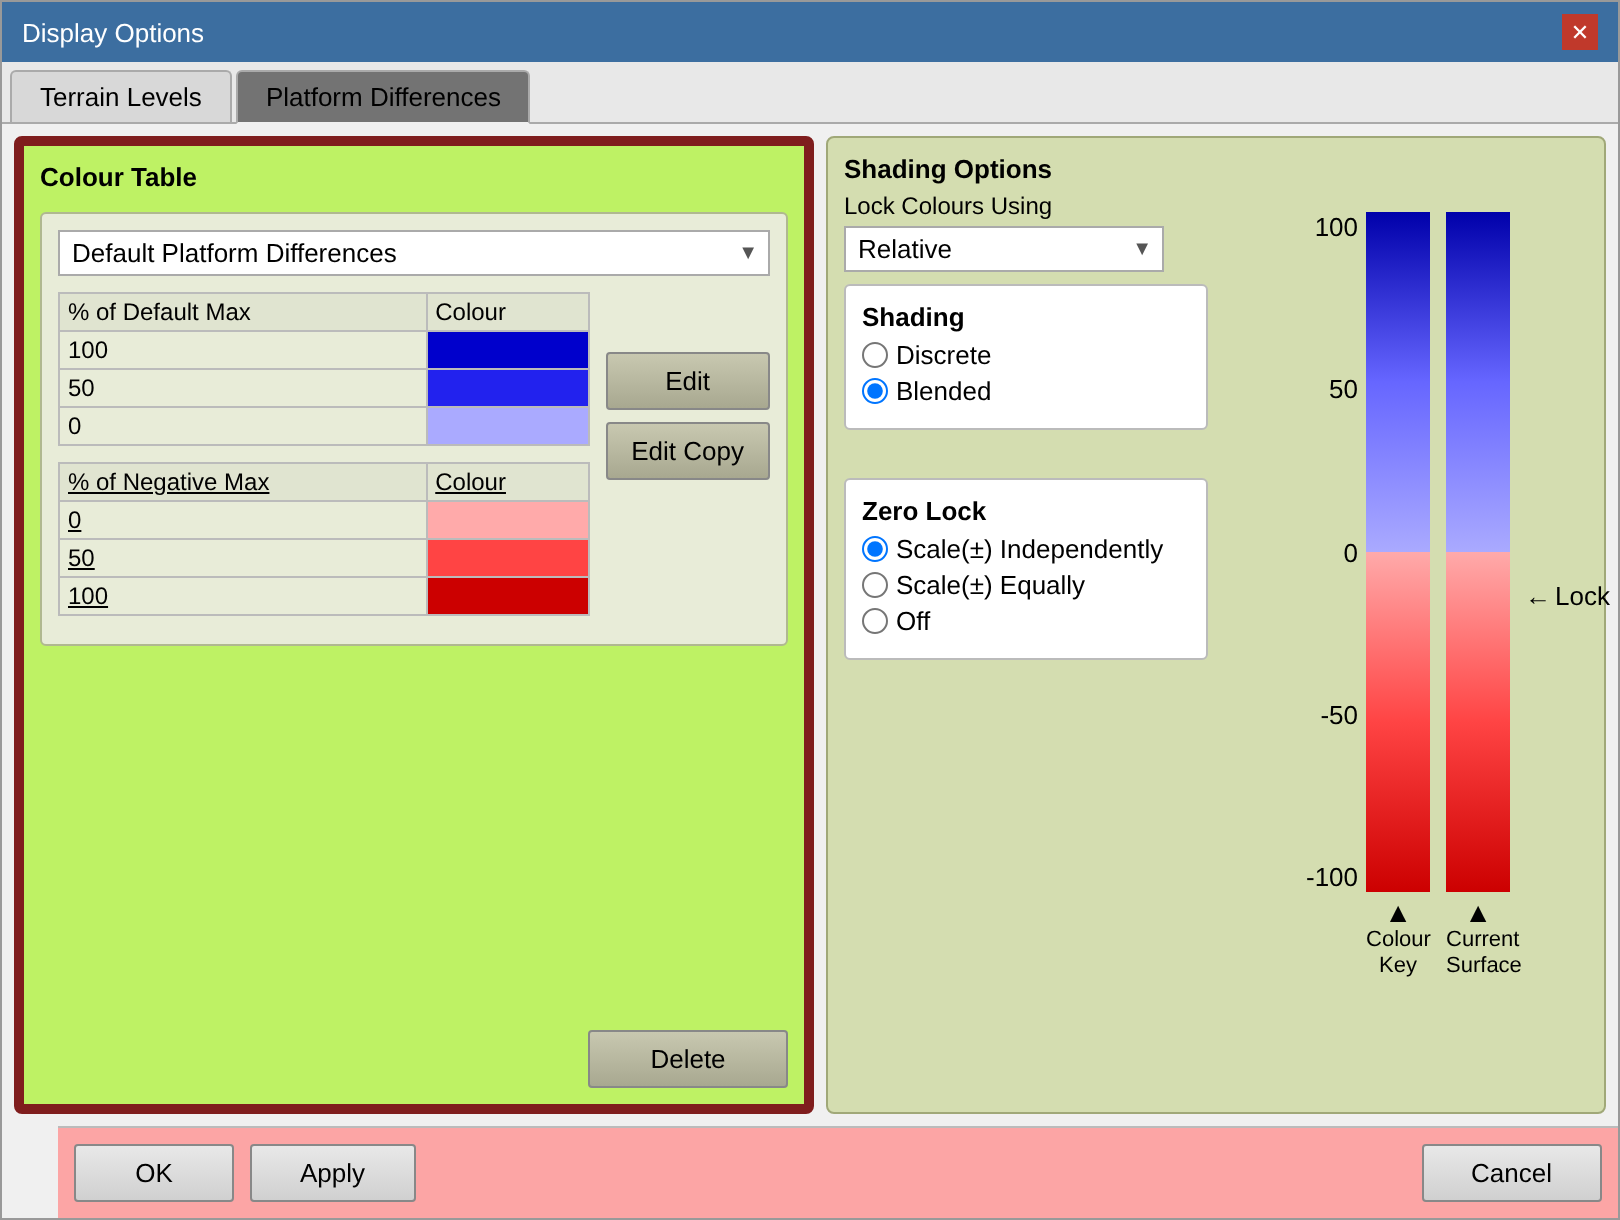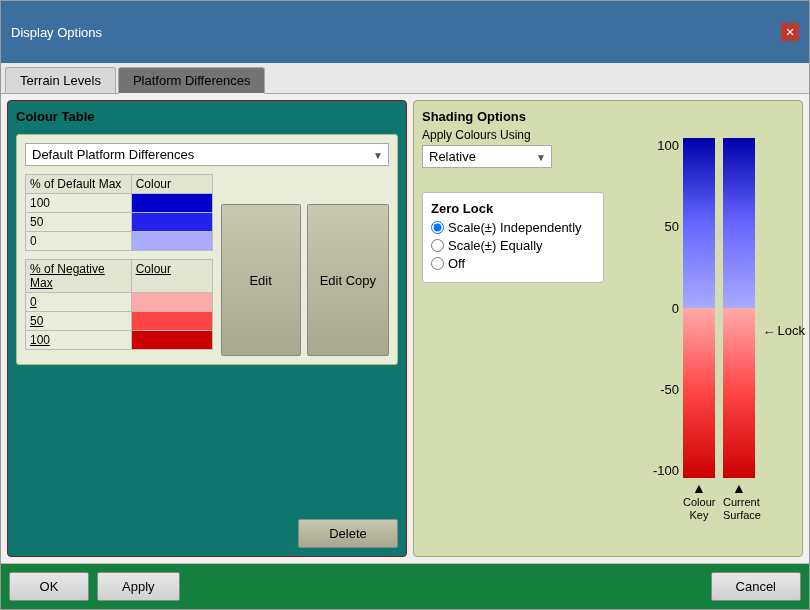--- a/index.html
+++ b/index.html
@@ -1,49 +1,49 @@
 <!DOCTYPE html>
 <html><head>
   <meta charset="utf-8">
   <style>
     * { box-sizing: border-box; margin: 0; padding: 0; font-family: 'Segoe UI', Tahoma, sans-serif; font-size: 13px; }
     body { background: #f0f0f0; display: flex; justify-content: center; align-items: center; width: 810px; height: 610px; overflow: hidden; }
     .dialog { width: 810px; height: 610px; background: #f0f0f0; border: 1px solid #999; display: flex; flex-direction: column; }
-    .title-bar { background: #3c6ea0; color: white; padding: 22px 10px; display: flex; justify-content: space-between; align-items: center; font-size: 13px; }
+    .title-bar { background: #3c6ea0; color: white; padding: 6px 10px; display: flex; justify-content: space-between; align-items: center; font-size: 13px; }
     .title-bar-close { background: #c0392b; border: none; color: white; width: 18px; height: 18px; cursor: pointer; font-size: 11px; display: flex; align-items: center; justify-content: center; }
     .tabs { display: flex; border-bottom: 1px solid #aaa; padding: 4px 4px 0 4px; background: #e8e8e8; }
     .tab { padding: 5px 14px; border: 1px solid #aaa; border-bottom: none; background: #d8d8d8; cursor: pointer; margin-right: 2px; border-radius: 3px 3px 0 0; }
     .tab.active { background: #737373; border-bottom: 1px solid #f0f0f0; margin-bottom: -1px; z-index: 1; }
     .main-content { display: flex; flex: 1; padding: 6px; gap: 6px; overflow: hidden; }
-    .left-panel { width: 400px; background: #0f766e; border: 1px solid #7f1d1d; border-radius: 4px; padding: 8px; display: flex; flex-direction: column; gap: 6px; }
+    .left-panel { width: 400px; background: #bef264; border: 5px solid #7f1d1d; border-radius: 4px; padding: 8px; display: flex; flex-direction: column; gap: 6px; }
     .right-panel { flex: 1; background: #d4ddb0; border: 1px solid #a0a878; border-radius: 4px; padding: 8px; display: flex; flex-direction: column; }
     .section-title { font-weight: bold; font-size: 13px; margin-bottom: 4px; }
     .colour-table-section { background: #e8ecd8; border: 1px solid #b0b890; border-radius: 3px; padding: 8px; }
     .dropdown { width: 100%; padding: 3px 6px; border: 1px solid #aaa; background: white; appearance: none; font-size: 13px; }
     .dropdown-wrapper { position: relative; width: 100%; }
     .dropdown-wrapper::after { content: '▼'; position: absolute; right: 6px; top: 50%; transform: translateY(-50%); font-size: 10px; pointer-events: none; color: #555; }
     .table-section { margin-bottom: 6px; }
     .table-header { display: grid; grid-template-columns: 1fr 80px; background: #e0e4d0; border: 1px solid #bbb; }
     .table-header div { padding: 2px 4px; font-size: 12px; border-right: 1px solid #bbb; }
     .table-header div:last-child { border-right: none; }
     .table-row { display: grid; grid-template-columns: 1fr 80px; border-left: 1px solid #bbb; border-right: 1px solid #bbb; border-bottom: 1px solid #bbb; }
     .table-row div { padding: 2px 4px; font-size: 12px; border-right: 1px solid #bbb; }
     .table-row div:last-child { border-right: none; }
-    .buttons-col { display: flex; gap: 6px; padding-top: 30px; }
+    .buttons-col { display: flex; flex-direction: column; gap: 6px; padding-top: 30px; }
     .btn { padding: 6px 12px; border: 1px solid #888; background: linear-gradient(to bottom, #c8c8b0, #a8a890); cursor: pointer; font-size: 13px; border-radius: 2px; min-width: 80px; text-align: center; }
     .table-and-buttons { display: flex; gap: 8px; }
     .tables-area { flex: 1; }
     .apply-colours { margin-bottom: 6px; }
     .apply-label { font-size: 12px; margin-bottom: 3px; }
     .shading-box { background: white; border: 1px solid #bbb; border-radius: 3px; padding: 8px; margin-top: 6px; }
     .shading-title { font-weight: bold; margin-bottom: 4px; }
     .radio-row { display: flex; align-items: center; gap: 4px; margin-bottom: 3px; }
     .zero-lock-box { background: white; border: 1px solid #bbb; border-radius: 3px; padding: 8px; margin-top: 6px; }
     .zero-lock-title { font-weight: bold; margin-bottom: 4px; }
-    .bottom-buttons { display: flex; justify-content: space-between; padding: 8px; border-top: 1px solid #bbb; background: #15803d; }
+    .bottom-buttons { display: flex; justify-content: space-between; padding: 8px; border-top: 1px solid #bbb; background: #fca5a5; margin-left: 28px; }
     .bottom-btn { padding: 6px 24px; border: 1px solid #888; background: linear-gradient(to bottom, #e8e8e8, #d0d0d0); cursor: pointer; font-size: 13px; border-radius: 2px; min-width: 80px; }
     .delete-row { display: flex; justify-content: flex-end; margin-top: auto; }
     .right-content { display: flex; gap: 10px; }
     .right-left { flex: 1; }
     .right-right { width: 180px; display: flex; flex-direction: column; align-items: center; padding-top: 10px; }
   </style>
 </head>
 <body>
 
 <div class="dialog">
@@ -129,28 +129,39 @@
     </div>
 
     <div class="right-panel">
       <div class="section-title">Shading Options</div>
 
       <div class="right-content">
 
         <div class="right-left">
 
           <div class="apply-colours">
-            <div class="apply-label">Apply Colours Using</div>
-            <div class="dropdown-wrapper" style="width:130px;">
+            <div class="apply-label">Lock Colours Using</div>
+            <div class="dropdown-wrapper" style="width:160px;">
               <select class="dropdown">
                 <option>Relative</option>
               </select>
             </div>
           </div>
 
+          <div class="shading-box">
+            <div class="shading-title">Shading</div>
+            <div class="radio-row">
+              <input type="radio" name="shading" id="discrete" style="">
+              <label for="discrete">Discrete</label>
+            </div>
+            <div class="radio-row">
+              <input type="radio" name="shading" id="blended" checked="" style="">
+              <label for="blended">Blended</label>
+            </div>
+          </div>
 
           <div class="zero-lock-box" style="margin-top:24px;">
             <div class="zero-lock-title">Zero Lock</div>
             <div class="radio-row">
               <input type="radio" name="zerolock" id="scale-indep" checked="" style="">
               <label for="scale-indep">Scale(±) Independently</label>
             </div>
             <div class="radio-row">
               <input type="radio" name="zerolock" id="scale-equal" style="">
               <label for="scale-equal">Scale(±) Equally</label>

